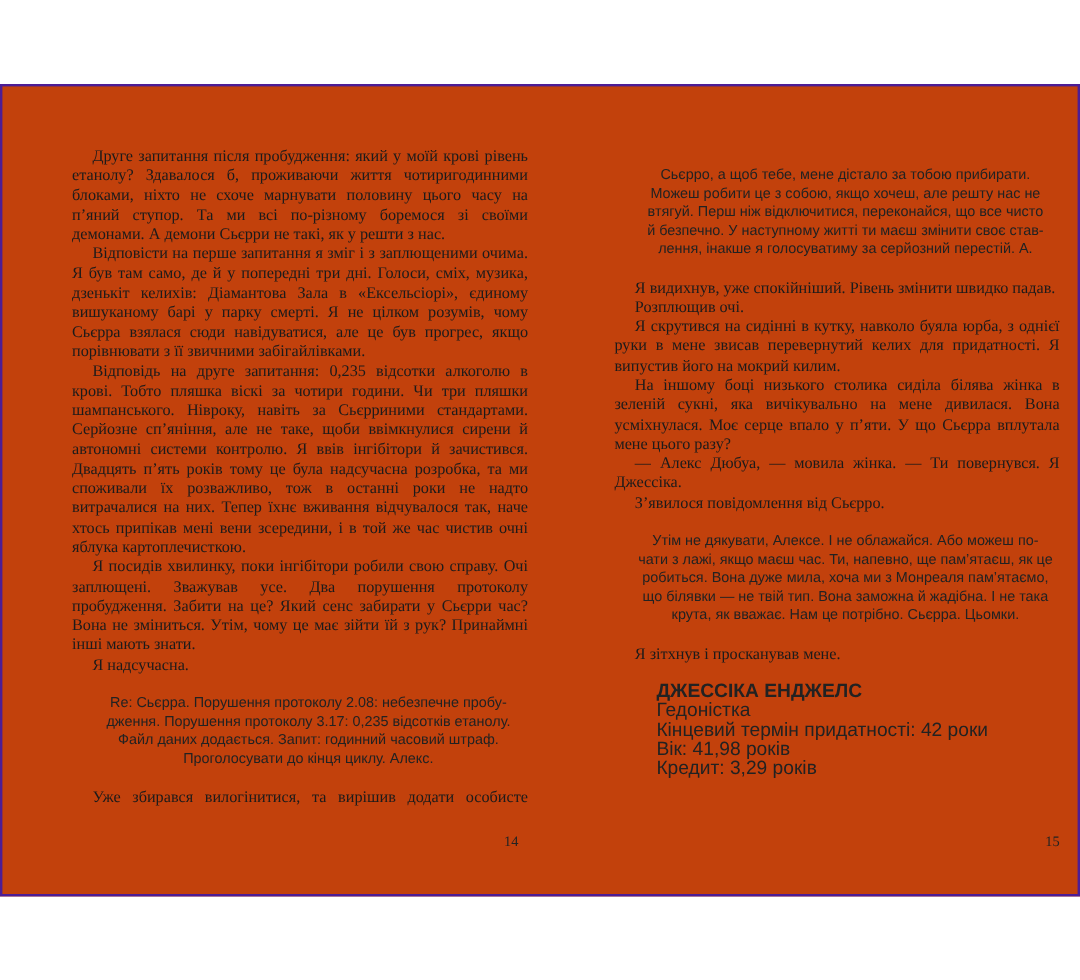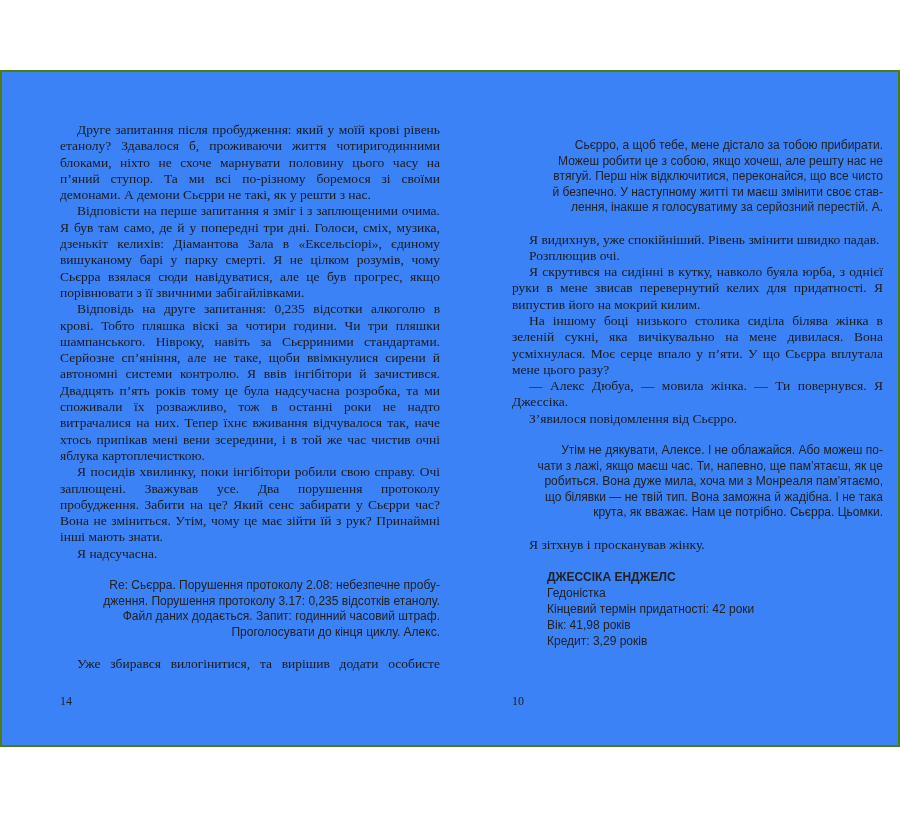--- a/index.html
+++ b/index.html
@@ -9,22 +9,22 @@
     height: 817px;
     background: #ffffff;
     font-family: "Liberation Serif", "DejaVu Serif", serif;
   }
   .spread {
     position: absolute;
     left: 0;
     top: 70px;
     width: 896px;
     height: 673px;
-    border: 2px solid #4d7c0f;
-    background: #3b82f6;
+    border: 2px solid #4c1d95;
+    background: #c2410c;
     display: flex;
   }
   .page {
     position: relative;
     width: 50%;
     height: 100%;
     box-sizing: border-box;
   }
   .page-body {
     box-sizing: border-box;
@@ -38,44 +38,44 @@
   .page--left .page-body  { padding: 50px 10px 0 58px; }
   .page--right .page-body { padding: 50px 15px 0 62px; }
 
   p.block { margin: 0; }
   p.block-body, p.block-dialogue { text-indent: 17px; }
 
   p.block-message {
     font-family: "Liberation Sans", "DejaVu Sans", sans-serif;
     font-size: 12px;
     line-height: 15.5px;
-    text-align: right;
+    text-align: center;
     text-indent: 0;
     white-space: pre-line;
     margin: 16px 0 16px 14px;
     color: #222222;
   }
   p.block-scan {
     font-family: "Liberation Sans", "DejaVu Sans", sans-serif;
-    font-size: 12px;
+    font-size: 16px;
     line-height: 16px;
     text-align: left;
     text-indent: 0;
     white-space: pre-line;
     margin: 16px 0 16px 35px;
     color: #222222;
   }
   p.block-scan::first-line { font-weight: bold; }
 
   .page-number {
     position: absolute;
     bottom: 36px;
     font-size: 12px;
     color: #232323;
-    text-align: left;
+    text-align: right;
   }
   .page--left  .page-number { left: 58px;  width: 372px; }
   .page--right .page-number { left: 62px;  width: 371px; }
 </style>
 </head>
 <body>
 
 <div class="spread">
   <div class="page page--left">
     <div class="page-body">
@@ -103,22 +103,22 @@
         <p class="block block-body">Розплющив очі.</p>
         <p class="block block-body">Я скрутився на сидінні в кутку, навколо буяла юрба, з однієї руки в мене звисав перевернутий келих для придатності. Я випустив його на мокрий килим.</p>
         <p class="block block-body">На іншому боці низького столика сиділа білява жінка в зеленій сукні, яка вичікувально на мене дивилася. Вона усміхнулася. Моє серце впало у п’яти. У що Сьєрра вплутала мене цього разу?</p>
         <p class="block block-dialogue">— Алекс Дюбуа, — мовила жінка. — Ти повернувся. Я Джессіка.</p>
         <p class="block block-body">З’явилося повідомлення від Сьєрро.</p>
         <p class="block block-message">Утім не дякувати, Алексе. І не облажайся. Або можеш по-
 чати з лажі, якщо маєш час. Ти, напевно, ще пам’ятаєш, як це
 робиться. Вона дуже мила, хоча ми з Монреаля пам’ятаємо,
 що білявки — не твій тип. Вона заможна й жадібна. І не така
 крута, як вважає. Нам це потрібно. Сьєрра. Цьомки.</p>
-        <p class="block block-body">Я зітхнув і просканував жінку.</p>
+        <p class="block block-body">Я зітхнув і просканував мене.</p>
         <p class="block block-scan">ДЖЕССІКА ЕНДЖЕЛС
 Гедоністка
 Кінцевий термін придатності: 42 роки
 Вік: 41,98 років
 Кредит: 3,29 років</p>
       </div>
-    <div class="page-number">10</div>
+    <div class="page-number">15</div>
   </div>
 </div>
 
 </body></html>

